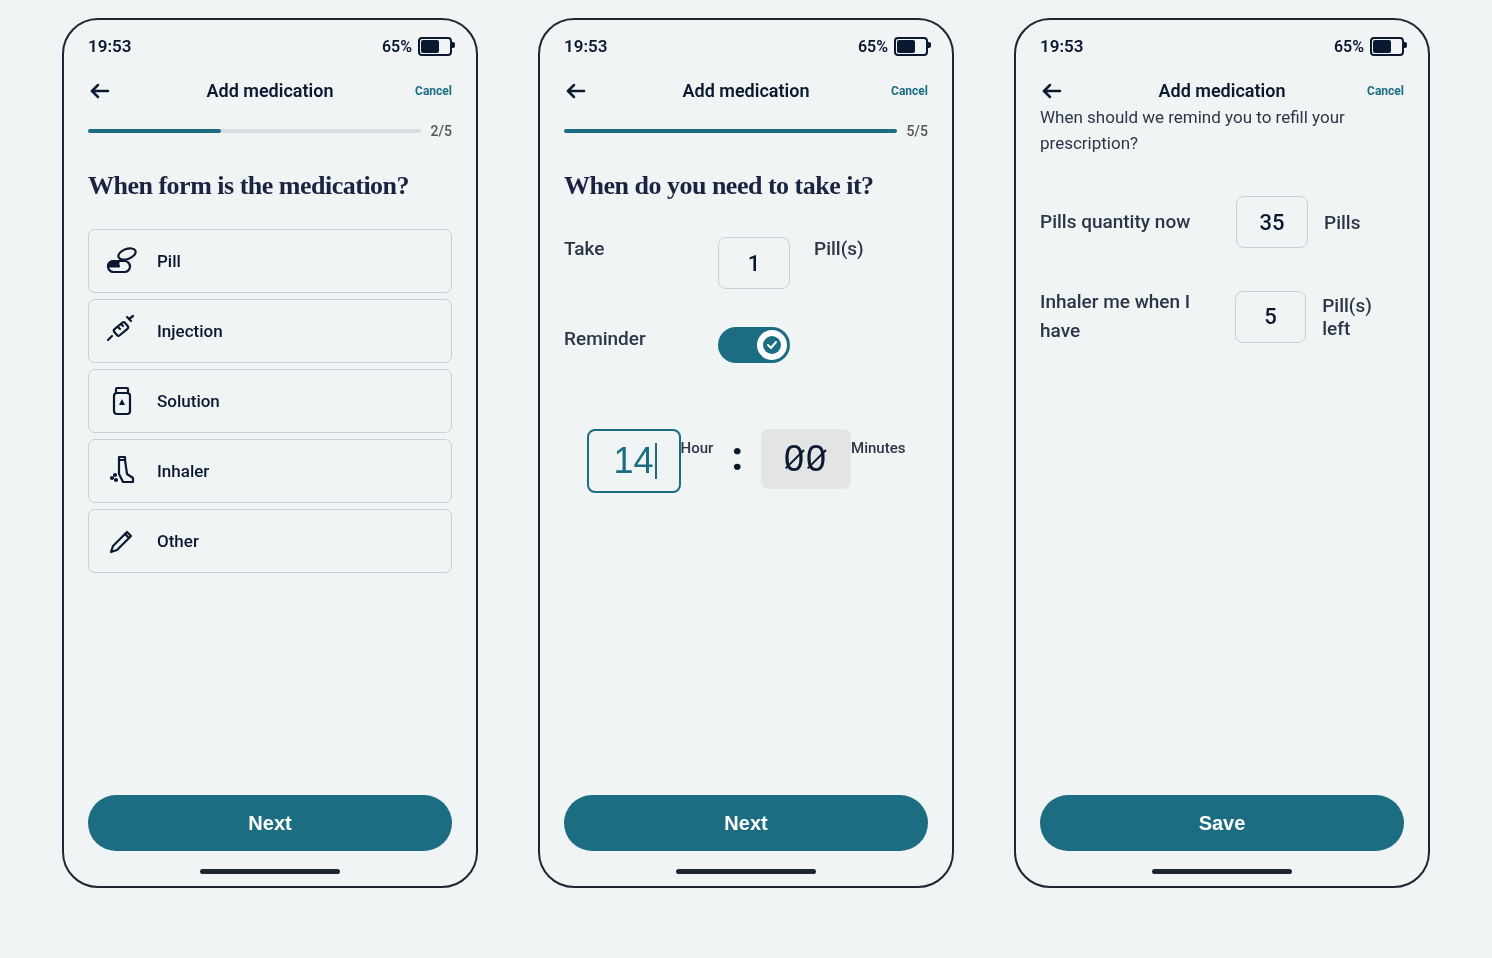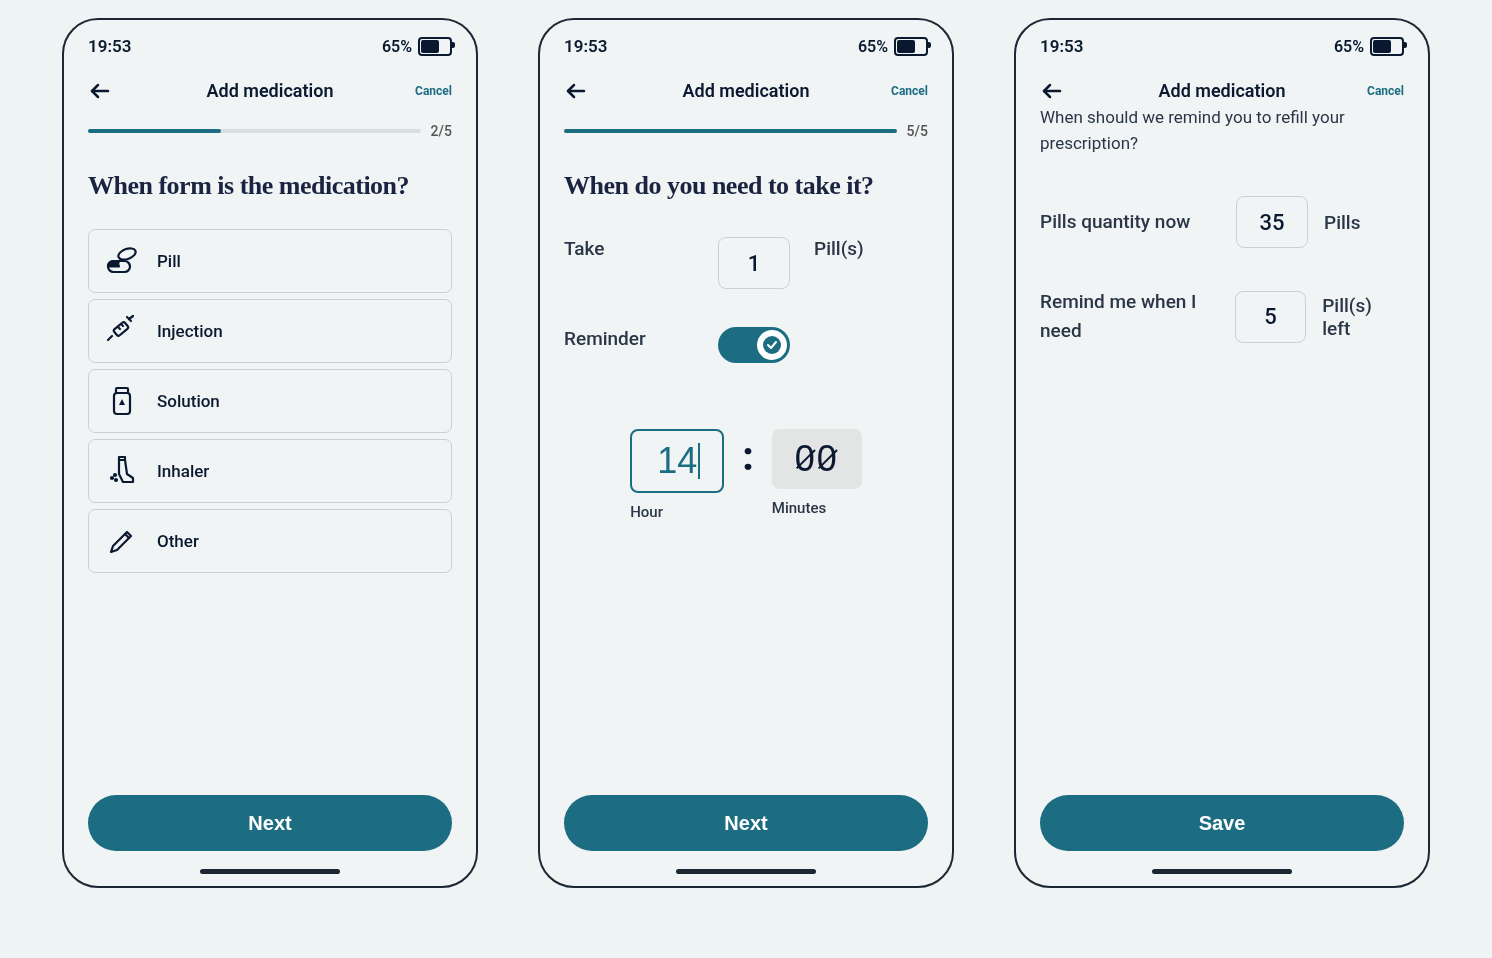--- a/index.html
+++ b/index.html
@@ -73,21 +73,21 @@
   .row{display:flex;gap:24px;padding:8px 0;margin:22px 0;}
   .row-label{font-size:19px;color:var(--ink-muted);font-weight:500;flex-shrink:0;width:130px;}
   .num-box{width:70px;height:50px;border:1.5px solid var(--border);border-radius:8px;display:flex;align-items:center;justify-content:center;font-size:22px;color:var(--ink);font-weight:500;}
   .unit{font-size:19px;color:var(--ink-muted);font-weight:500;}
 
   .toggle{width:72px;height:36px;background:var(--teal);border-radius:36px;position:relative;cursor:pointer;}
   .toggle-knob{position:absolute;right:3px;top:3px;width:30px;height:30px;border-radius:50%;background:#fff;display:flex;align-items:center;justify-content:center;}
   .toggle-knob svg{display:block;}
 
   .time-row{display:flex;align-items:flex-start;justify-content:center;gap:18px;margin-top:58px;}
-  .time-block{display:flex;flex-direction:column;align-items:flex-start;}
+  .time-block{display:flex;flex-direction:row;align-items:flex-start;}
   .time-box{width:90px;height:60px;border-radius:8px;display:flex;align-items:center;justify-content:center;font-size:36px;font-weight:500;font-family:-apple-system,BlinkMacSystemFont,sans-serif;position:relative;}
   .time-hour{border:2px solid var(--teal);color:var(--teal);}
   .time-hour::after{content:"";position:absolute;right:22px;top:12px;bottom:12px;width:2px;background:var(--teal);}
   .time-min{background:#e3e5e5;color:var(--ink);letter-spacing:2px;}
   .time-min span{position:relative;display:inline-block;}
   .time-min span::after{content:"";position:absolute;left:50%;top:50%;width:120%;height:2px;background:var(--ink);transform:translate(-50%,-50%) rotate(-45deg);}
   .time-sep{font-size:40px;font-weight:800;color:var(--ink);padding-top:4px;}
   .time-label{font-size:15px;color:var(--ink-muted);margin-top:10px;font-weight:500;}
 
   .subtext{font-size:17px;color:var(--ink-muted);line-height:1.5;margin-top:-6px;}
@@ -292,21 +292,21 @@
   <div class="content">
     <div class="subtext">When should we remind you to refill your prescription?</div>
 
     <div class="refill-row">
       <span class="refill-label">Pills quantity now</span>
       <div class="num-box">35</div>
       <span class="unit">Pills</span>
     </div>
 
     <div class="refill-row">
-      <span class="refill-label">Remind me when I need</span>
+      <span class="refill-label">Inhaler me when I have</span>
       <div class="num-box">5</div>
       <span class="unit">Pill(s) left</span>
     </div>
   </div>
 
   <button class="cta">Save</button>
   <div class="home-ind"></div>
 </div>
 
 </body></html>

